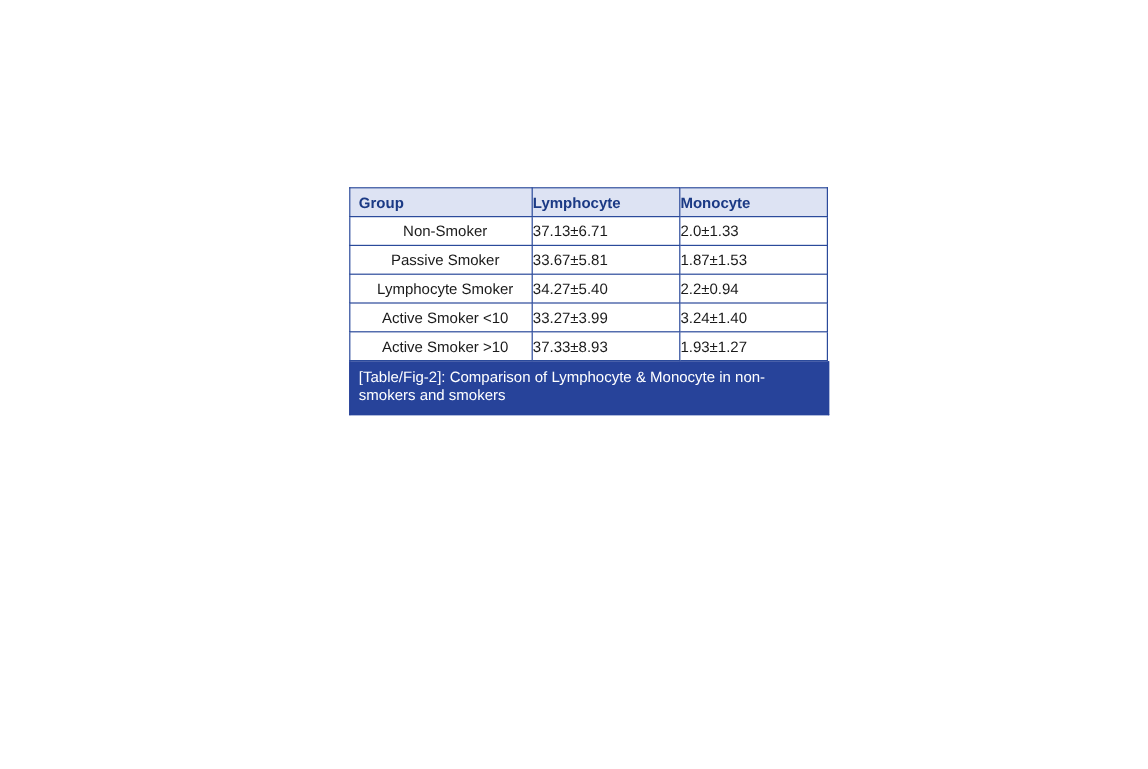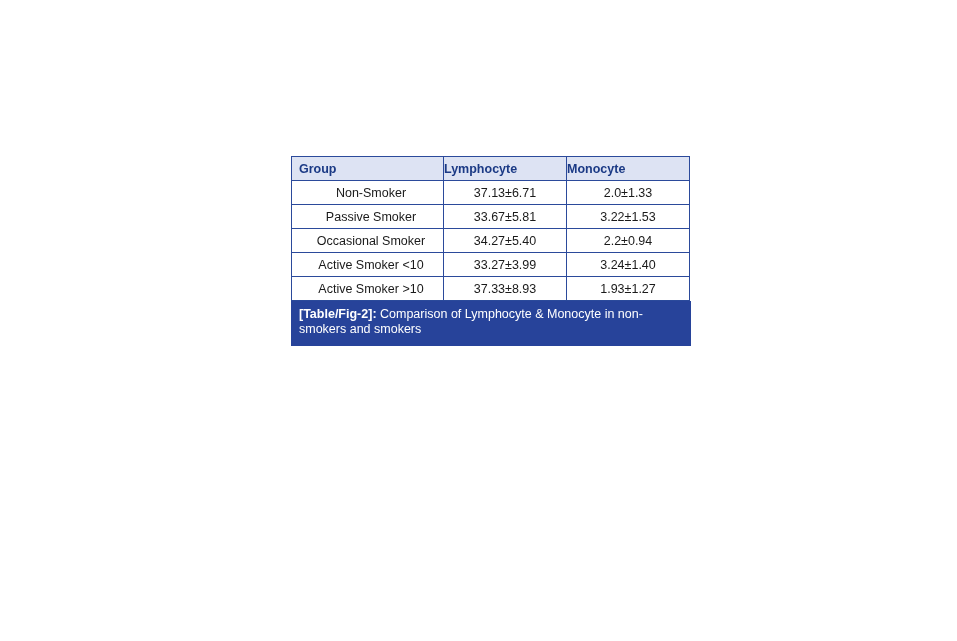--- a/index.html
+++ b/index.html
@@ -45,37 +45,37 @@
     margin-top: 45px;
   }
   thead th.col-num {
     text-align: left;
   }
   tbody td.cell-group {
     text-align: center;
     padding-left: 7px;
   }
   tbody td.cell-num {
-    text-align: center;
+    text-align: left;
   }
   .col-w1 { width: 152px; }
   .col-w2 { width: 123px; }
   .col-w3 { width: 123px; }
   .caption {
     background: #27439a;
     color: #ffffff;
     font-size: 12.5px;
     line-height: 15px;
     padding: 6px 9px 8px 7px;
     width: 382px;
     border: 1px solid #27439a;
     border-top: none;
   }
   .caption b {
-    font-weight: bold;
+    font-weight: normal;
   }
 </style>
 </head>
 <body>
 
 <div class="table-wrap">
   <table class="data-table">
     <colgroup>
       <col class="col-w1">
       <col class="col-w2">
@@ -90,24 +90,24 @@
     </thead>
     <tbody>
       <tr>
         <td class="cell-group">Non-Smoker</td>
         <td class="cell-num">37.13±6.71</td>
         <td class="cell-num">2.0±1.33</td>
       </tr>
       <tr>
         <td class="cell-group">Passive Smoker</td>
         <td class="cell-num">33.67±5.81</td>
-        <td class="cell-num">3.22±1.53</td>
+        <td class="cell-num">1.87±1.53</td>
       </tr>
       <tr>
-        <td class="cell-group">Occasional Smoker</td>
+        <td class="cell-group">Lymphocyte Smoker</td>
         <td class="cell-num">34.27±5.40</td>
         <td class="cell-num">2.2±0.94</td>
       </tr>
       <tr>
         <td class="cell-group">Active Smoker &lt;10</td>
         <td class="cell-num">33.27±3.99</td>
         <td class="cell-num">3.24±1.40</td>
       </tr>
       <tr>
         <td class="cell-group">Active Smoker &gt;10</td>

